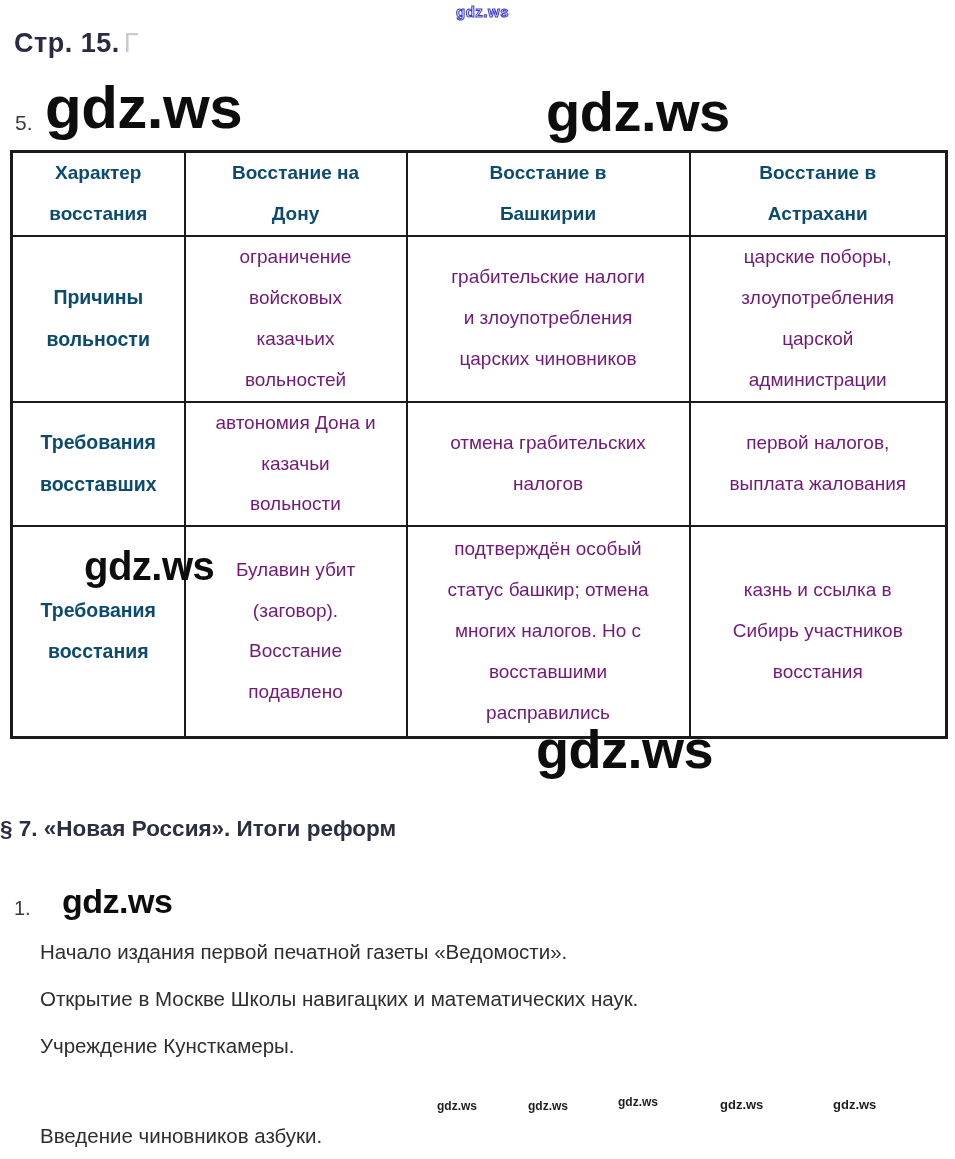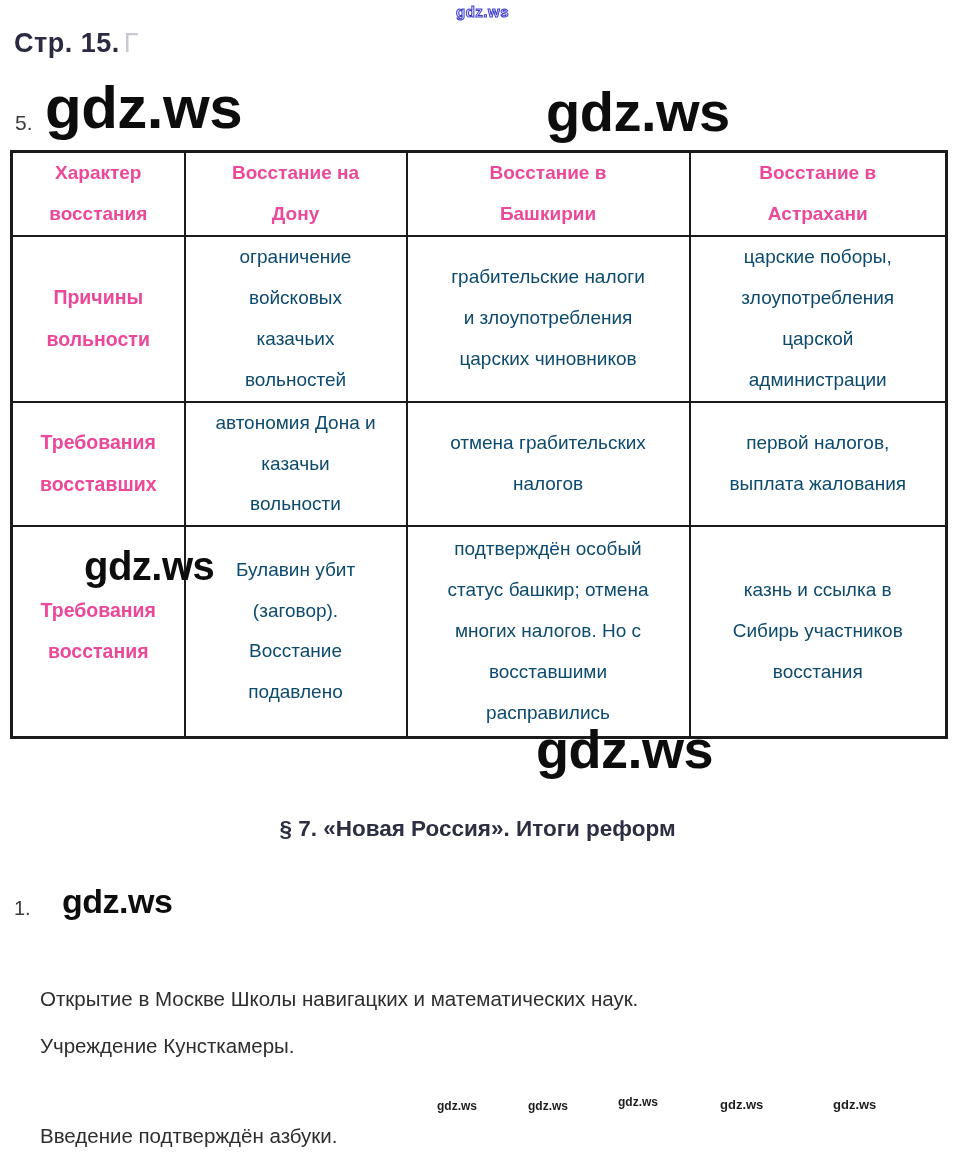--- a/index.html
+++ b/index.html
@@ -38,33 +38,33 @@
 
   
   table.cmp{
     position:absolute;left:10px;top:150px;width:935px;
     border-collapse:collapse;table-layout:fixed;
     z-index:2;
   }
   table.cmp th, table.cmp td{
     border:2px solid #1b1b1b;
     font-size:19px;line-height:2.15;
-    color:#0c4a6e;text-align:center;vertical-align:middle;
+    color:#701a75;text-align:center;vertical-align:middle;
     padding:0 6px;white-space:pre-line;overflow:hidden;
   }
   table.cmp{border:3px solid #1b1b1b;}
-  table.cmp th{font-weight:700;color:#ec4899;}
+  table.cmp th{font-weight:700;color:#0c4a6e;}
   table.cmp .rowlabel{font-size:19.5px;}
   tr.hr0{height:82px;}
   tr.hr1{height:166px;}
   tr.hr2{height:122px;}
   tr.hr3{height:211px;}
 
   
-  .section-title{left:0;top:816px;width:955px;text-align:center;
+  .section-title{left:0;top:816px;width:955px;text-align:left;
     font-size:22.5px;font-weight:700;color:#2c2e42;}
 
   
   .li{left:40px;font-size:20.5px;color:#2e2e2e;line-height:1.2;white-space:nowrap;}
   .li.i0{top:940px;}
   .li.i1{top:987px;}
   .li.i2{top:1034px;}
   .li.i3{top:1082px;}
   .li.i4{top:1124px;}
 </style>
@@ -149,17 +149,18 @@
 Сибирь участников
 восстания</td>
       </tr>
     </tbody>
   </table>
 
   <div class="abs section-title">§ 7. «Новая Россия». Итоги реформ</div>
 
   <div class="abs task-num num1">1.</div>
 
+  <div class="abs li i0">Начало издания первой печатной газеты «Ведомости».</div>
   <div class="abs li i2">Учреждение Кунсткамеры.</div>
   <div class="abs li i1">Открытие в Москве Школы навигацких и математических наук.</div>
-  <div class="abs li i4">Введение подтверждён азбуки.</div>
+  <div class="abs li i4">Введение чиновников азбуки.</div>
 
 </div>
 
 </body></html>

